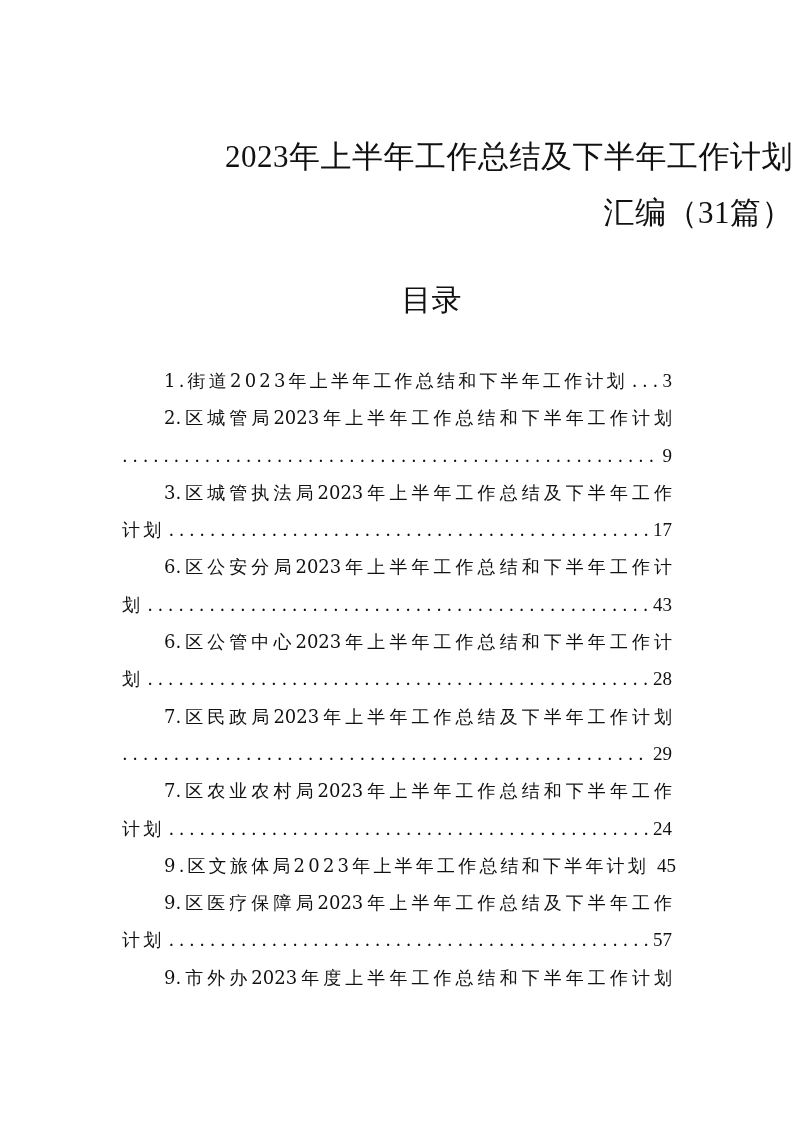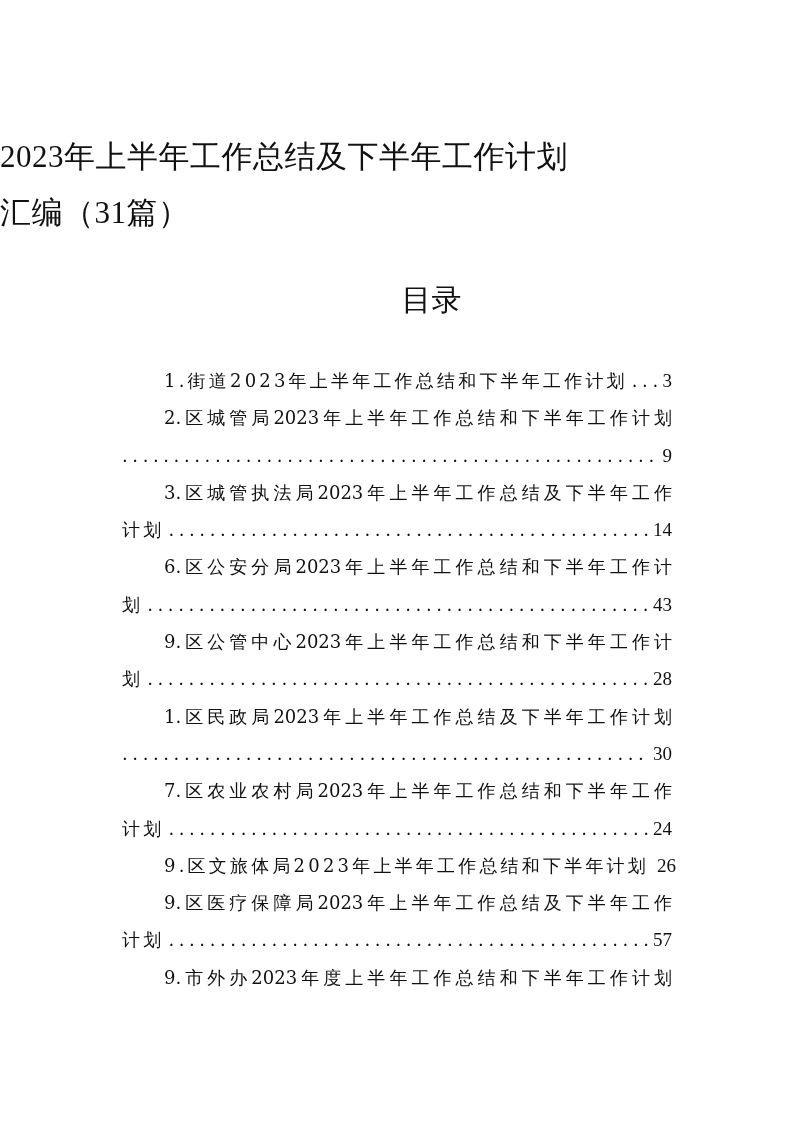--- a/index.html
+++ b/index.html
@@ -1,18 +1,18 @@
 <!DOCTYPE html>
 <html><head>
 <meta charset="utf-8">
 <style>
   html, body { margin: 0; padding: 0; background: #ffffff; }
   body { width: 793px; height: 1122px; position: relative; overflow: hidden;
          font-family: "DejaVu Serif", "Liberation Serif", serif; color: #111; }
-  .title { position: absolute; left: 0; width: 793px; text-align: left;
+  .title { position: absolute; left: 0; width: 793px; text-align: right;
            font-family: "Liberation Serif", "DejaVu Serif", serif; font-size: 31px; letter-spacing: 0.5px; }
   .t1 { top: 136px; }
   .t2 { top: 192px; }
   .toc-head { position: absolute; top: 280px; left: 0; width: 793px; text-align: center;
               font-size: 30px; font-family: "Liberation Serif", "DejaVu Serif", serif; padding-left: 35px; }
   .toc { position: absolute; top: 362px; left: 122px; width: 550px; }
   .line { height: 37.3px; line-height: 37.3px; font-size: 18px; white-space: nowrap;
           display: flex; align-items: baseline; letter-spacing: 3.2px; }
   .line.first { padding-left: 42px; }
   .line .txt { flex: 0 0 auto; }
@@ -42,62 +42,62 @@
     <span class="dots" style="margin-left:0">..................................................................................</span>
     <span class="pg">9</span>
   </div>
 
   <div class="line first full">
     <span class="txt">3.区城管执法局2023年上半年工作总结及下半年工作</span>
   </div>
   <div class="line">
     <span class="txt">计划</span>
     <span class="dots">..................................................................................</span>
-    <span class="pg">14</span>
+    <span class="pg">17</span>
   </div>
 
   <div class="line first full">
     <span class="txt">6.区公安分局2023年上半年工作总结和下半年工作计</span>
   </div>
   <div class="line">
     <span class="txt">划</span>
     <span class="dots">..................................................................................</span>
     <span class="pg">43</span>
   </div>
 
   <div class="line first full">
-    <span class="txt">9.区公管中心2023年上半年工作总结和下半年工作计</span>
+    <span class="txt">6.区公管中心2023年上半年工作总结和下半年工作计</span>
   </div>
   <div class="line">
     <span class="txt">划</span>
     <span class="dots">..................................................................................</span>
     <span class="pg">28</span>
   </div>
 
   <div class="line first full">
-    <span class="txt">1.区民政局2023年上半年工作总结及下半年工作计划</span>
+    <span class="txt">7.区民政局2023年上半年工作总结及下半年工作计划</span>
   </div>
   <div class="line">
     <span class="dots" style="margin-left:0">..................................................................................</span>
-    <span class="pg">30</span>
+    <span class="pg">29</span>
   </div>
 
   <div class="line first full">
     <span class="txt">7.区农业农村局2023年上半年工作总结和下半年工作</span>
   </div>
   <div class="line">
     <span class="txt">计划</span>
     <span class="dots">..................................................................................</span>
     <span class="pg">24</span>
   </div>
 
   <div class="line first">
     <span class="txt">9.区文旅体局2023年上半年工作总结和下半年计划</span>
     <span class="dots" style="flex:1 1 auto"></span>
-    <span class="pg">26</span>
+    <span class="pg">45</span>
   </div>
 
   <div class="line first full">
     <span class="txt">9.区医疗保障局2023年上半年工作总结及下半年工作</span>
   </div>
   <div class="line">
     <span class="txt">计划</span>
     <span class="dots">..................................................................................</span>
     <span class="pg">57</span>
   </div>

